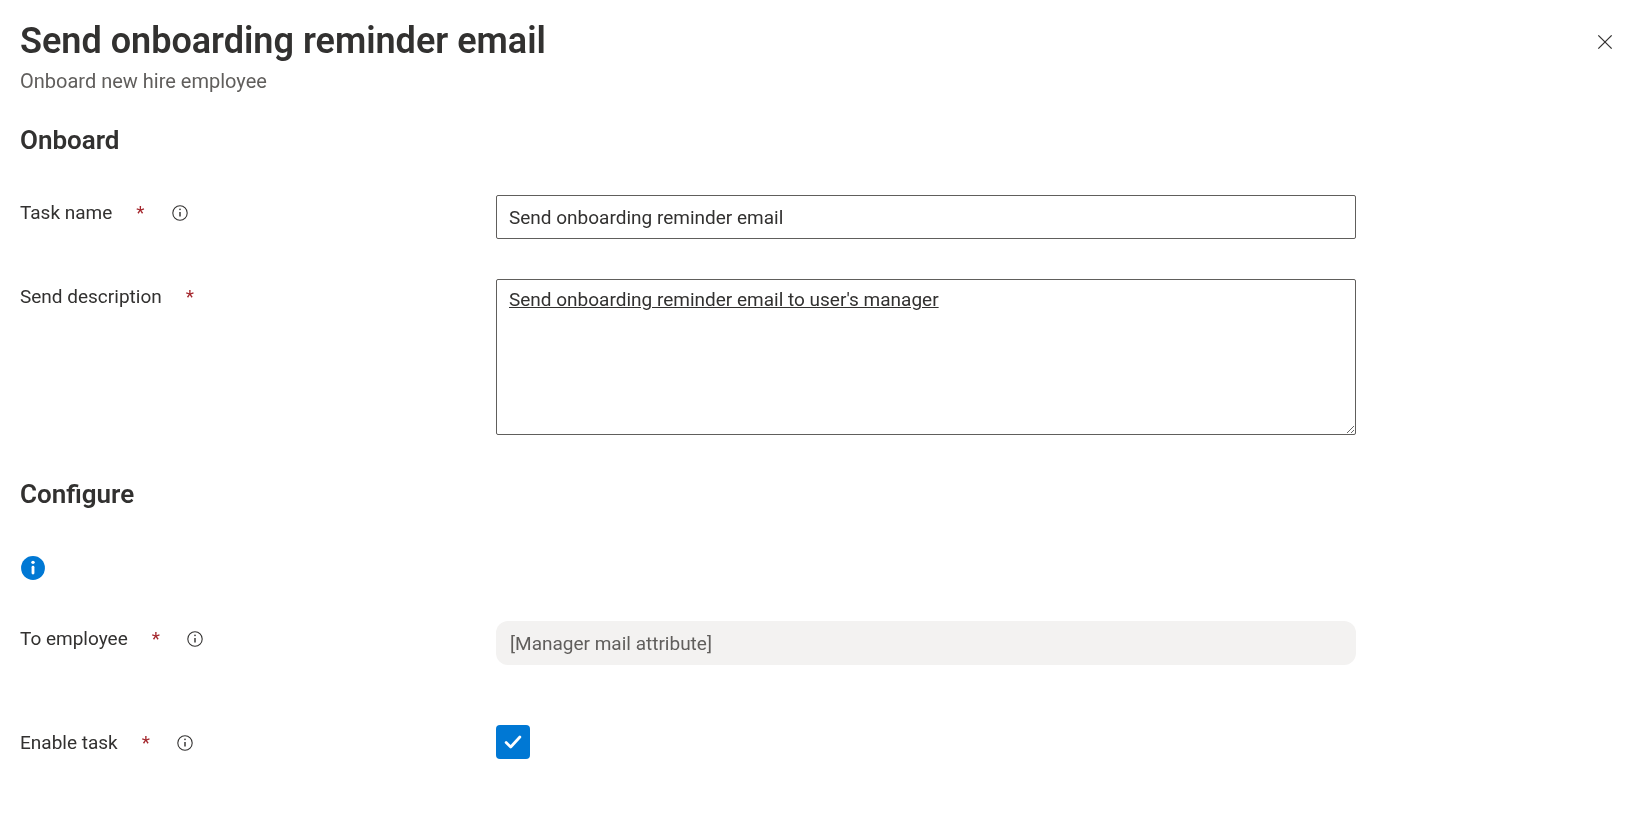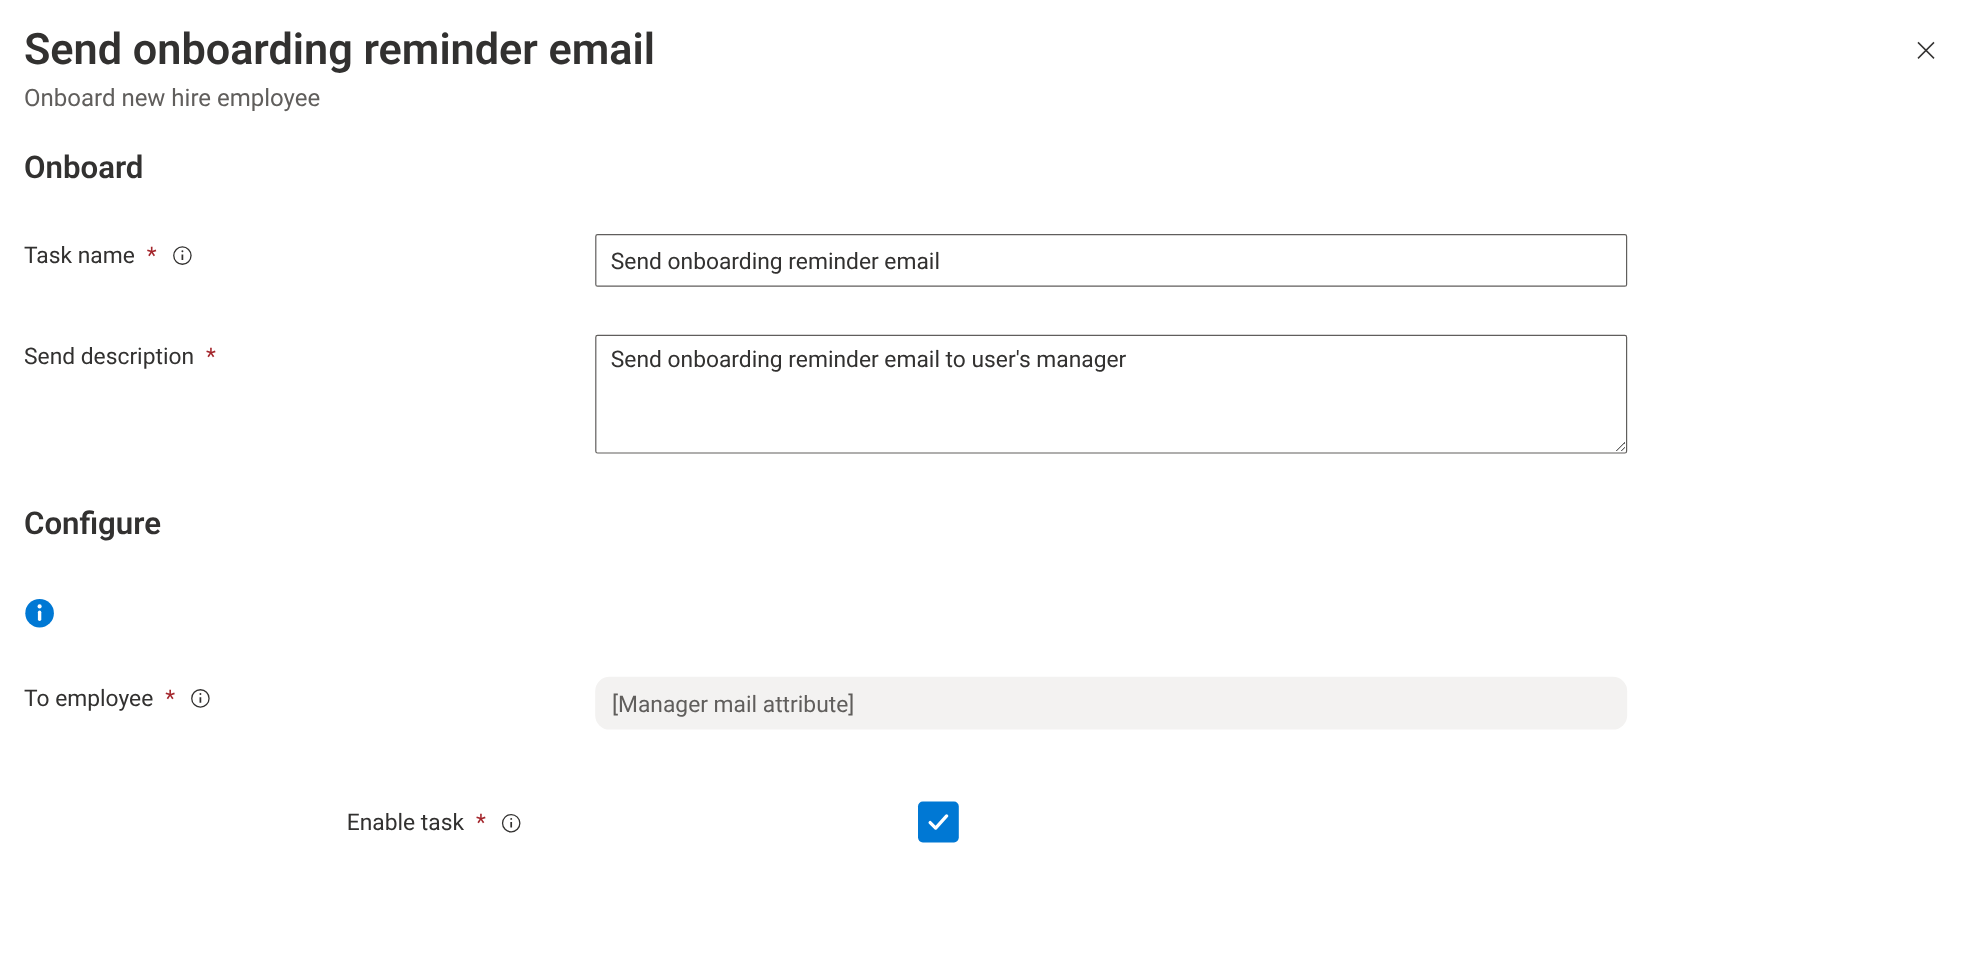--- a/index.html
+++ b/index.html
@@ -54,21 +54,21 @@
     }
     .form-row {
       display: flex;
       align-items: flex-start;
       margin-bottom: 40px;
     }
     .label-col {
       width: 476px;
       display: flex;
       align-items: center;
-      gap: 8px;
+      gap: 22px;
       font-size: 19px;
       color: #323130;
       padding-top: 6px;
     }
     .required {
       color: #a4262c;
       margin-left: 2px;
     }
     .info-icon {
       width: 18px;
@@ -94,22 +94,23 @@
       padding: 8px 12px;
       font-size: 19px;
       font-family: inherit;
       color: #323130;
       background: #ffffff;
     }
     .text-input {
       height: 44px;
     }
     .textarea-input {
-      height: 99px;
+      height: 156px;
       resize: vertical;
+      text-decoration: underline;
     }
     .readonly-input {
       width: 100%;
       border: none;
       border-radius: 12px;
       padding: 18px 14px;
       font-size: 19px;
       font-family: inherit;
       color: #605e5c;
       background: #f3f2f1;
@@ -149,21 +150,20 @@
       border-radius: 4px;
       cursor: pointer;
     }
     .checkbox-wrapper svg {
       width: 22px;
       height: 22px;
       color: #ffffff;
     }
     .enable-row {
       margin-top: 60px;
-      justify-content: flex-end;
     }
   </style>
 </head>
 <body>
 
 <div class="header">
   <h1 class="title">Send onboarding reminder email</h1>
   <div class="subtitle">Onboard new hire employee</div>
   <div class="close-btn">
     <svg viewBox="0 0 24 24" fill="none" stroke="currentColor" stroke-width="1.5">

